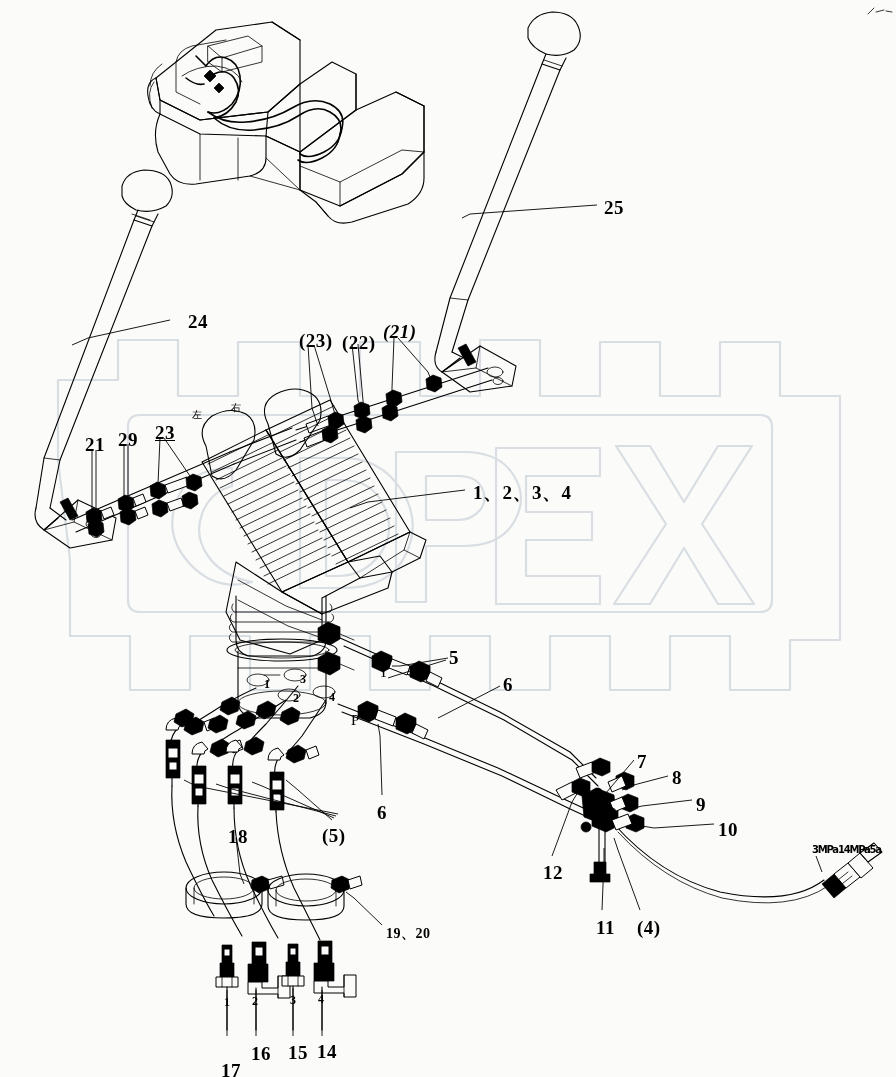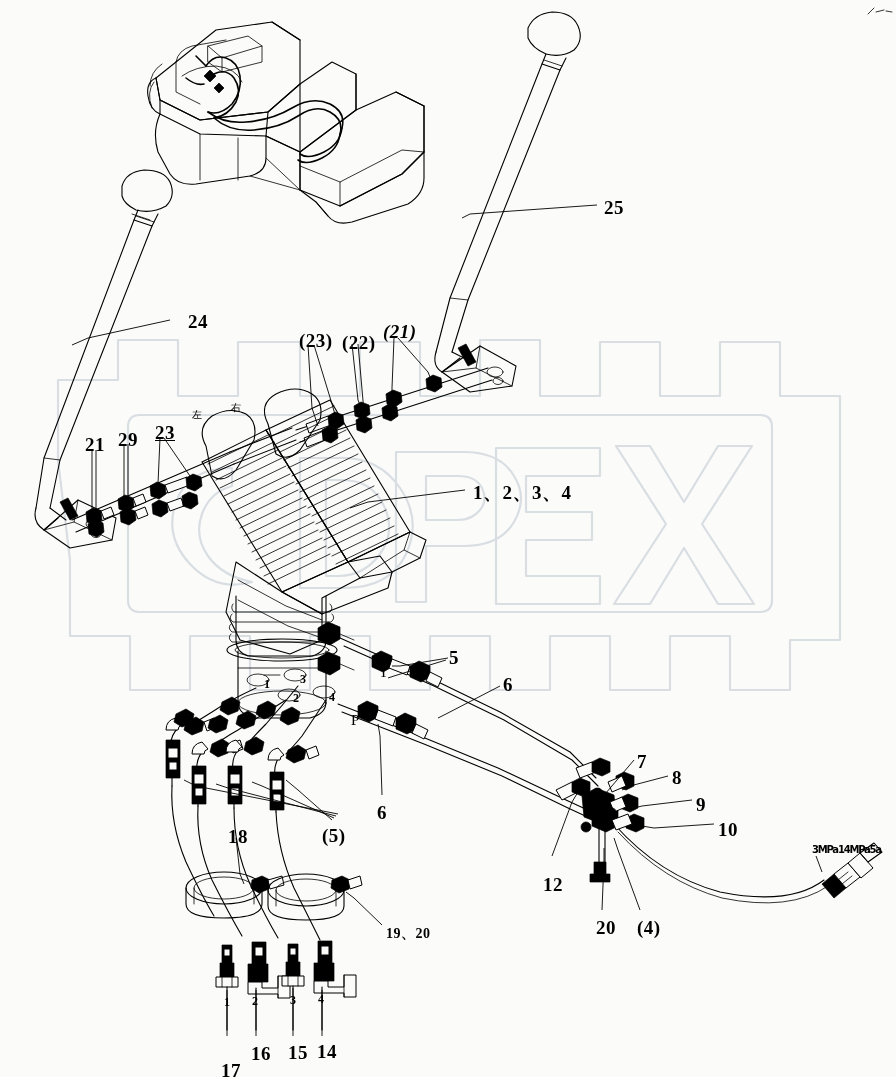--- a/index.html
+++ b/index.html
@@ -586,22 +586,22 @@
       <div class="callout letter" style="left: 351px; top: 713px;">P</div>
       <div class="callout" style="left: 449px; top: 648px;">5</div>
       <div class="callout" style="left: 503px; top: 675px;">6</div>
       <div class="callout" style="left: 377px; top: 803px;">6</div>
       <div class="callout" style="left: 322px; top: 826px;">(5)</div>
       <div class="callout" style="left: 228px; top: 827px;">18</div>
       <div class="callout" style="left: 637px; top: 752px;">7</div>
       <div class="callout" style="left: 672px; top: 768px;">8</div>
       <div class="callout" style="left: 696px; top: 795px;">9</div>
       <div class="callout" style="left: 718px; top: 820px;">10</div>
-      <div class="callout" style="left: 543px; top: 863px; margin-top: 12px;">12</div>
-      <div class="callout" style="left: 596px; top: 918px;">20</div>
+      <div class="callout" style="left: 543px; top: 863px;">12</div>
+      <div class="callout" style="left: 596px; top: 918px;">11</div>
       <div class="callout" style="left: 637px; top: 918px;">(4)</div>
       <div class="callout small" style="left: 386px; top: 927px;">19、20</div>
       <div class="callout pressure" style="left: 812px; top: 845px;">3MPa14MPa5a</div>
       <div class="callout port" style="left: 224px; top: 996px;">1</div>
       <div class="callout port" style="left: 252px; top: 995px;">2</div>
       <div class="callout port" style="left: 290px; top: 994px;">3</div>
       <div class="callout port" style="left: 318px; top: 993px;">4</div>
       <div class="callout" style="left: 221px; top: 1045px; margin-top: 16px;">17</div>
       <div class="callout" style="left: 251px; top: 1044px;">16</div>
       <div class="callout" style="left: 288px; top: 1043px; text-align: right;">15</div>

